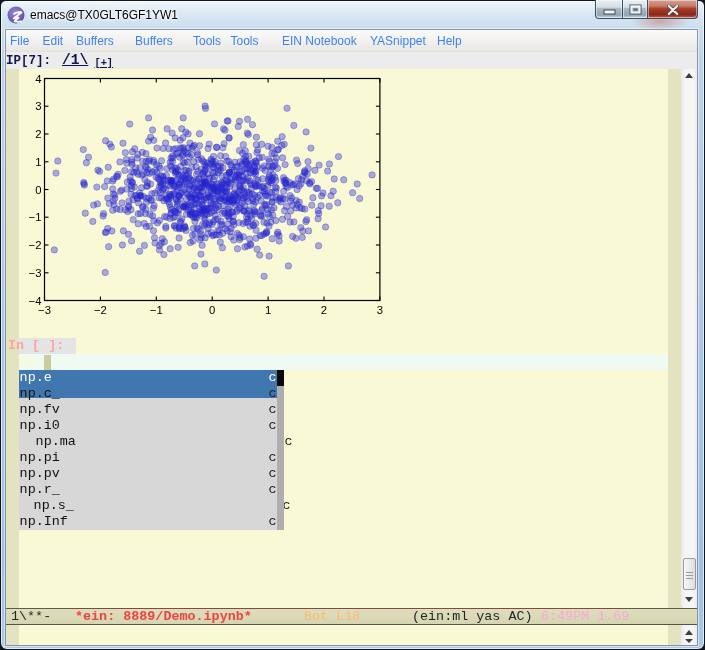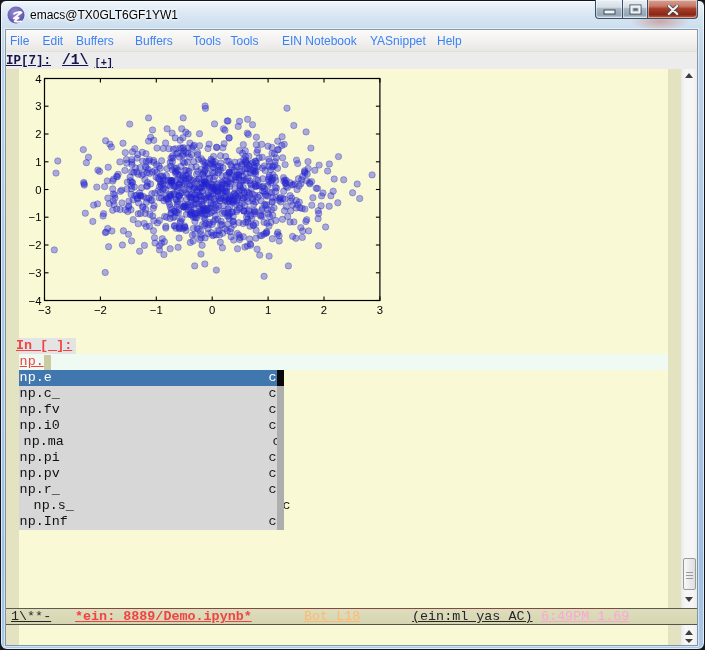--- a/index.html
+++ b/index.html
@@ -1,19 +1,19 @@
 <!DOCTYPE html>
 <html><head>
 <meta charset="utf-8">
 <style>
 html,body{margin:0;padding:0;}
 body{width:705px;height:650px;background:#14181d;overflow:hidden;position:relative;
   font-family:"Liberation Sans",sans-serif;}
 .abs{position:absolute;}
-.mono{font-family:"Liberation Mono",monospace;font-size:13.4px;line-height:16px;white-space:pre;text-decoration:underline;}
+.mono{font-family:"Liberation Mono",monospace;font-size:13.4px;line-height:16px;white-space:pre;}
 
 #glass{left:0;top:0;width:703px;height:648px;border:1px solid #10161d;
   border-radius:6px 6px 7px 7px;
   background:linear-gradient(180deg,#f2f7fc 0,#e3edf7 7px,#d4e3f2 18px,#cadded 30px,#bdd3ea 60px,#b2cbe7 200px,#a7c4e4 420px,#9fbfe2 560px,#a9c8e6 640px);
   box-shadow:inset 0 0 0 1px rgba(255,255,255,.65);}
 
 #client{left:6px;top:30px;width:691px;height:615px;background:#f9f9d6;
   box-shadow:0 0 0 1px rgba(62,82,104,.55), 0 0 0 2px rgba(255,255,255,.5);}
 
 #title{left:30px;top:8px;font-size:12px;color:#000;
@@ -45,27 +45,27 @@
 .tri-u{width:0;height:0;border-left:5px solid transparent;border-right:5px solid transparent;border-bottom:7px solid #444;}
 .tri-d{width:0;height:0;border-left:5px solid transparent;border-right:5px solid transparent;border-top:7px solid #444;}
 #thumb{left:683px;top:558px;width:13px;height:32px;border:1px solid #9a9a9a;border-radius:2px;
   background:linear-gradient(90deg,#f8f8f8,#dedede);box-sizing:border-box;}
 #thumb i{position:absolute;left:2px;width:7px;height:1px;background:#9a9a9a;}
 
 #msbar{left:681px;top:625px;width:16px;height:20px;
   background:linear-gradient(90deg,#e9e9e9 0,#f6f6f6 25%,#f6f6f6 75%,#ececec 100%);}
 
 #promptbg{left:19px;top:338px;width:57px;height:16px;background:#e4e4e4;}
-#prompt{left:16px;top:338px;color:#ef4444;font-weight:bold;}
+#prompt{left:8px;top:338px;color:#fca5a5;font-weight:bold;}
 #npline{left:19px;top:354px;width:649px;height:16px;background:#effaf2;}
-#nptext{left:19.6px;top:354px;color:#ef4444;}
+#nptext{left:19.6px;top:354px;color:#fef9c3;}
 #cursor{left:43.8px;top:354.5px;width:7.6px;height:15px;background:#cbcba1;}
 
 #popup{left:19px;top:370px;width:265px;height:160px;background:#d7d7d7;}
-.prow{position:absolute;left:0;width:265px;height:16px;}
+.prow{position:absolute;left:0;width:265px;height:28px;}
 .prow .nm{position:absolute;left:0.6px;top:0;color:#111;}
 .prow .cc{position:absolute;left:249.4px;top:0;color:#222;}
 .prow.sel{background:#4077ae;}
 .prow.sel .nm,.prow.sel .cc{color:#fff;}
 #ptrack{left:276.5px;top:370px;width:7.5px;height:160px;background:#aeaeae;}
 #pthumb{left:276.5px;top:370px;width:7.5px;height:16px;background:#090909;}
 
 #mline{left:6px;top:608px;width:691px;height:17px;background:linear-gradient(180deg,#dedebd,#d5d5b2);
   border-top:1px solid #615a50;border-bottom:1px solid #54544c;box-sizing:border-box;}
 
@@ -1205,21 +1205,21 @@
 <div id="prompt" class="mono abs">In [ ]:</div>
 <div id="npline" class="abs"></div>
 <div id="cursor" class="abs"></div>
 <div id="nptext" class="mono abs">np.</div>
 
 <div id="popup" class="abs"></div>
 <div class="prow sel mono abs" style="left:19px;top:370px"><span class="nm">np.e</span><span class="cc">c</span></div>
 <div class="prow mono abs" style="left:19px;top:386px"><span class="nm">np.c_</span><span class="cc">c</span></div>
 <div class="prow mono abs" style="left:19px;top:402px"><span class="nm">np.fv</span><span class="cc">c</span></div>
 <div class="prow mono abs" style="left:19px;top:418px"><span class="nm">np.i0</span><span class="cc">c</span></div>
-<div class="prow mono abs" style="left:23px;top:434px"><span class="nm">np.ma</span><span class="cc">c</span></div>
+<div class="prow mono abs" style="left:35px;top:434px"><span class="nm">np.ma</span><span class="cc">c</span></div>
 <div class="prow mono abs" style="left:19px;top:450px"><span class="nm">np.pi</span><span class="cc">c</span></div>
 <div class="prow mono abs" style="left:19px;top:466px"><span class="nm">np.pv</span><span class="cc">c</span></div>
 <div class="prow mono abs" style="left:19px;top:482px"><span class="nm">np.r_</span><span class="cc">c</span></div>
 <div class="prow mono abs" style="left:33px;top:498px"><span class="nm">np.s_</span><span class="cc">c</span></div>
 <div class="prow mono abs" style="left:19px;top:514px"><span class="nm">np.Inf</span><span class="cc">c</span></div>
 <div id="ptrack" class="abs"></div>
 <div id="pthumb" class="abs"></div>
 
 <div id="mline" class="abs"></div>
 <div class="abs" style="left:72px;top:608px;width:548px;height:1px;background:#8a4640;opacity:.85"></div>

